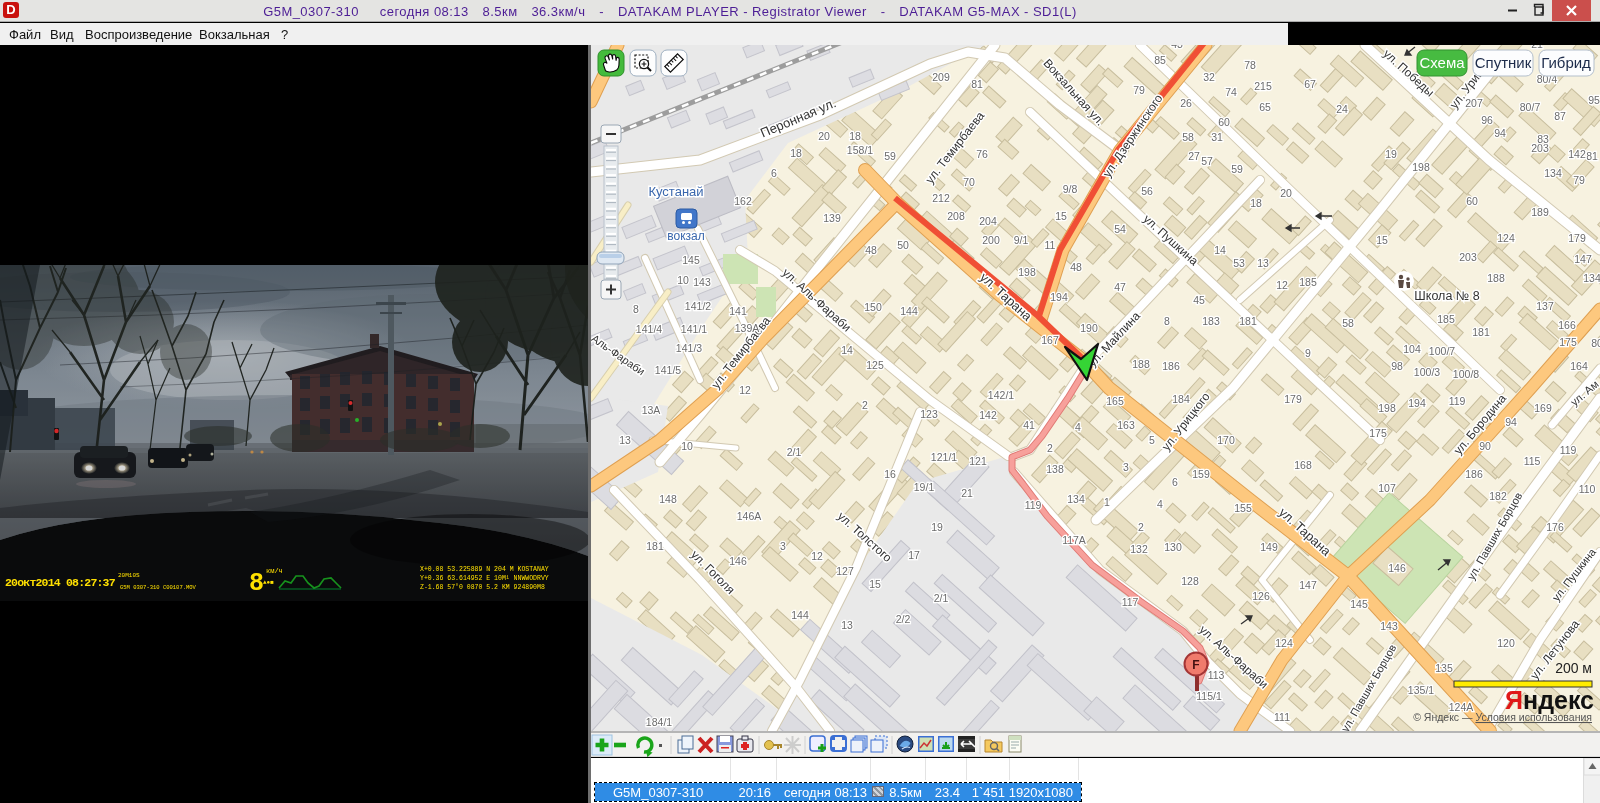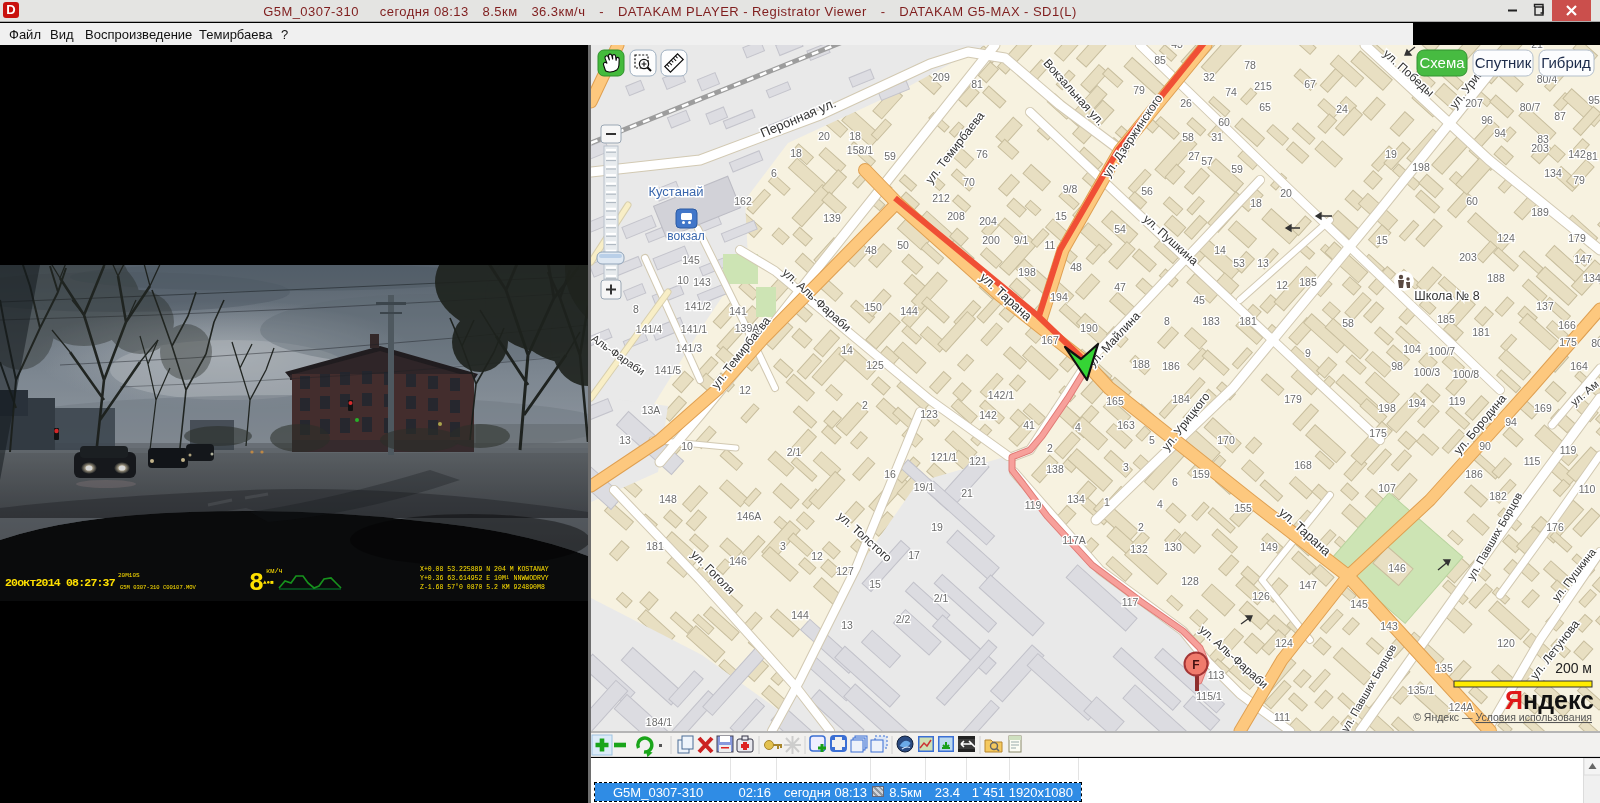--- a/index.html
+++ b/index.html
@@ -1,21 +1,21 @@
 <!DOCTYPE html>
 <html><head><meta charset="utf-8">
 <style>
 *{margin:0;padding:0;box-sizing:border-box}
 html,body{width:1600px;height:803px;overflow:hidden;font-family:"Liberation Sans",sans-serif}
 #win{position:relative;width:1600px;height:803px;background:#000}
 #titlebar{position:absolute;left:0;top:0;width:1600px;height:22px;background:#e4e4e2;border-bottom:1px solid #ababab}
-#title{position:absolute;left:0;top:4px;width:1340px;text-align:center;font-size:13px;letter-spacing:0.45px;color:#7f1d1d;white-space:pre}
+#title{position:absolute;left:0;top:4px;width:1340px;text-align:center;font-size:13px;letter-spacing:0.45px;color:#4c1d95;white-space:pre}
 #appico{position:absolute;left:3px;top:2px;width:16px;height:16px;background:#c9120e;border-radius:3px;color:#fff;font-weight:bold;font-size:13px;text-align:center;line-height:16px}
 .wbtn{position:absolute;top:0;height:21px}
-#menubar{position:absolute;left:0;top:23px;width:1413px;height:22px;background:#f0f0f0}
+#menubar{position:absolute;left:0;top:23px;width:1288px;height:22px;background:#f0f0f0}
 #menubar span{position:absolute;top:4px;font-size:13px;color:#111}
 #videopane{position:absolute;left:0;top:45px;width:588px;height:758px;background:#000}
 #splitter{position:absolute;left:588px;top:45px;width:3px;height:758px;background:#6e6e6e}
 #mappane{position:absolute;left:591px;top:45px;width:1009px;height:686px;background:#f7f2e0}
 #botstrip{position:absolute;left:591px;top:731px;width:1009px;height:2px;background:#b5b5b5}
 #toolbar{position:absolute;left:591px;top:733px;width:1009px;height:24px;background:#f2f1ef;border-bottom:1px solid #d9d9d9}
 #grid{position:absolute;left:591px;top:758px;width:992px;height:45px;background:#fff}
 #scroll{position:absolute;left:1583px;top:758px;width:17px;height:45px;background:#f0f0f0;border-left:1px solid #dcdcdc}
 .hdrtxt{position:absolute;top:22px;font-size:15px;color:#111}
 .sep{position:absolute;top:0;height:22px;width:1px;background:#e3e3e3}
@@ -33,21 +33,21 @@
 <rect x="35" y="7" width="8" height="8" fill="none" stroke="#222" stroke-width="1.4"></rect>
 <rect x="32" y="4.6" width="8" height="8" fill="none" stroke="#222" stroke-width="1.4" opacity="0"></rect>
 <path d="M34.5 7 L34.5 4.5 L43 4.5 L43 13 L40.5 13" fill="none" stroke="#222" stroke-width="1.4"></path>
 <path d="M67 6 L76 15 M76 6 L67 15" stroke="#fff" stroke-width="2.2"></path>
 </svg>
 </div>
 <div id="menubar">
       <span style="left:9px">Файл</span>
       <span style="left:50px">Вид</span>
       <span style="left:85px">Воспроизведение</span>
-      <span style="left:199px">Темирбаева</span>
+      <span style="left:199px">Вокзальная</span>
       <span style="left:281px">?</span>
     </div>
 <div id="videopane">
 <svg width="588" height="336" viewBox="0 265 588 336" style="position:absolute;left:0;top:220px">
 <defs>
 <linearGradient id="sky" x1="0" y1="0" x2="0" y2="1">
 <stop offset="0" stop-color="#66727e"></stop>
             <stop offset="0.32" stop-color="#939ea9"></stop>
             <stop offset="0.56" stop-color="#acb4bc"></stop>
             <stop offset="0.75" stop-color="#9aa2a9"></stop>
@@ -1391,21 +1391,21 @@
 <div class="sep" style="left:487px"></div>
 <div class="hdrtxt" style="left:17px">Имя</div>
 <div class="hdrtxt" style="left:154px">Мин.</div>
 <div class="hdrtxt" style="left:213px">Дата, вокзал</div>
 <div class="hdrtxt" style="left:306px">Путь</div>
 <div class="hdrtxt" style="left:347px">км/ч</div>
 <div class="hdrtxt" style="left:402px">Мб</div>
 <div class="hdrtxt" style="left:442px">Гоголя</div>
 <div id="selrow">
 <div class="rowtxt" style="left:18px">G5M_0307-310</div>
-<div class="rowtxt" style="right:310px">02:16</div>
+<div class="rowtxt" style="right:310px">20:16</div>
 <div class="rowtxt" style="right:214px">сегодня 08:13</div>
         <div style="position:absolute;left:277px;top:3px;width:12px;height:11px;background:repeating-linear-gradient(45deg,#cfd4da 0 2px,#8e969e 2px 4px);border:1px solid #667"></div>
 <div class="rowtxt" style="right:159px">8.5км</div>
 <div class="rowtxt" style="right:121px">23.4</div>
 <div class="rowtxt" style="right:76px">1`451</div>
 <div class="rowtxt" style="right:8px">1920x1080</div>
 </div>
 </div>
 <div id="scroll">
 <svg width="17" height="45">

